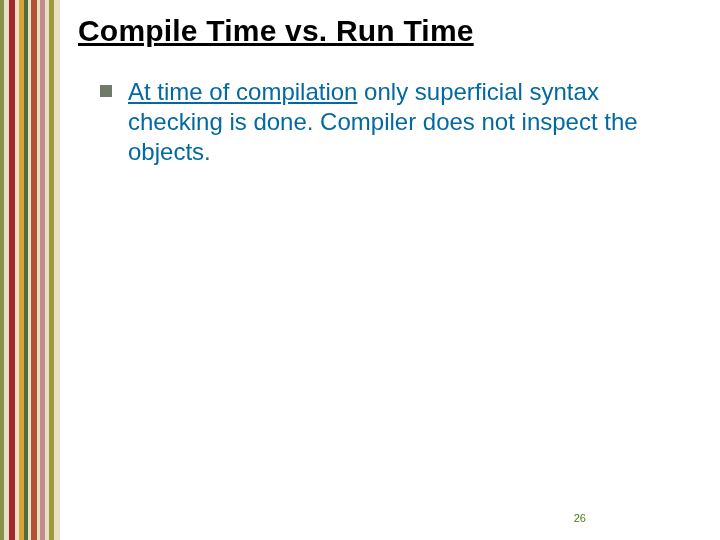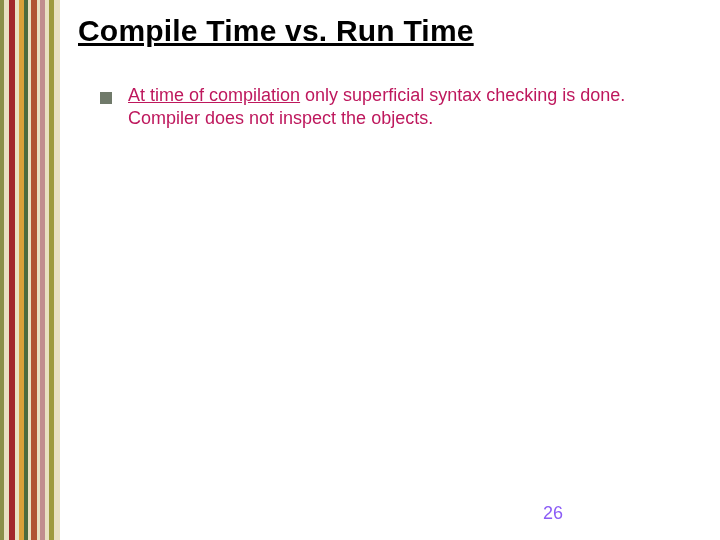--- a/index.html
+++ b/index.html
@@ -50,24 +50,24 @@
     font-weight: bold;
     color: #000;
     text-decoration: underline;
     letter-spacing: 0.2px;
   }
 
   
   .body {
     position: absolute;
     left: 100px;
-    top: 84px;
+    top: 77px;
     width: 580px;
-    color: #be185d;
-    font-size: 18px;
+    color: #0369a1;
+    font-size: 24px;
     line-height: 1.25;
   }
 
   .bullet-item {
     display: flex;
     align-items: flex-start;
     margin-bottom: 34px;
   }
 
   .bullet-marker {
@@ -83,24 +83,24 @@
     flex: 1;
   }
 
   .u {
     text-decoration: underline;
   }
 
   
   .page-number {
     position: absolute;
-    right: 41px;
+    right: 18px;
     bottom: 16px;
-    font-size: 18px;
-    color: #8b5cf6;
+    font-size: 11px;
+    color: #4d7c0f;
   }
 </style>
 </head>
 <body>
 
 <div class="slide">
 
   <div class="stripe-panel">
     <div class="bg"></div>
 

